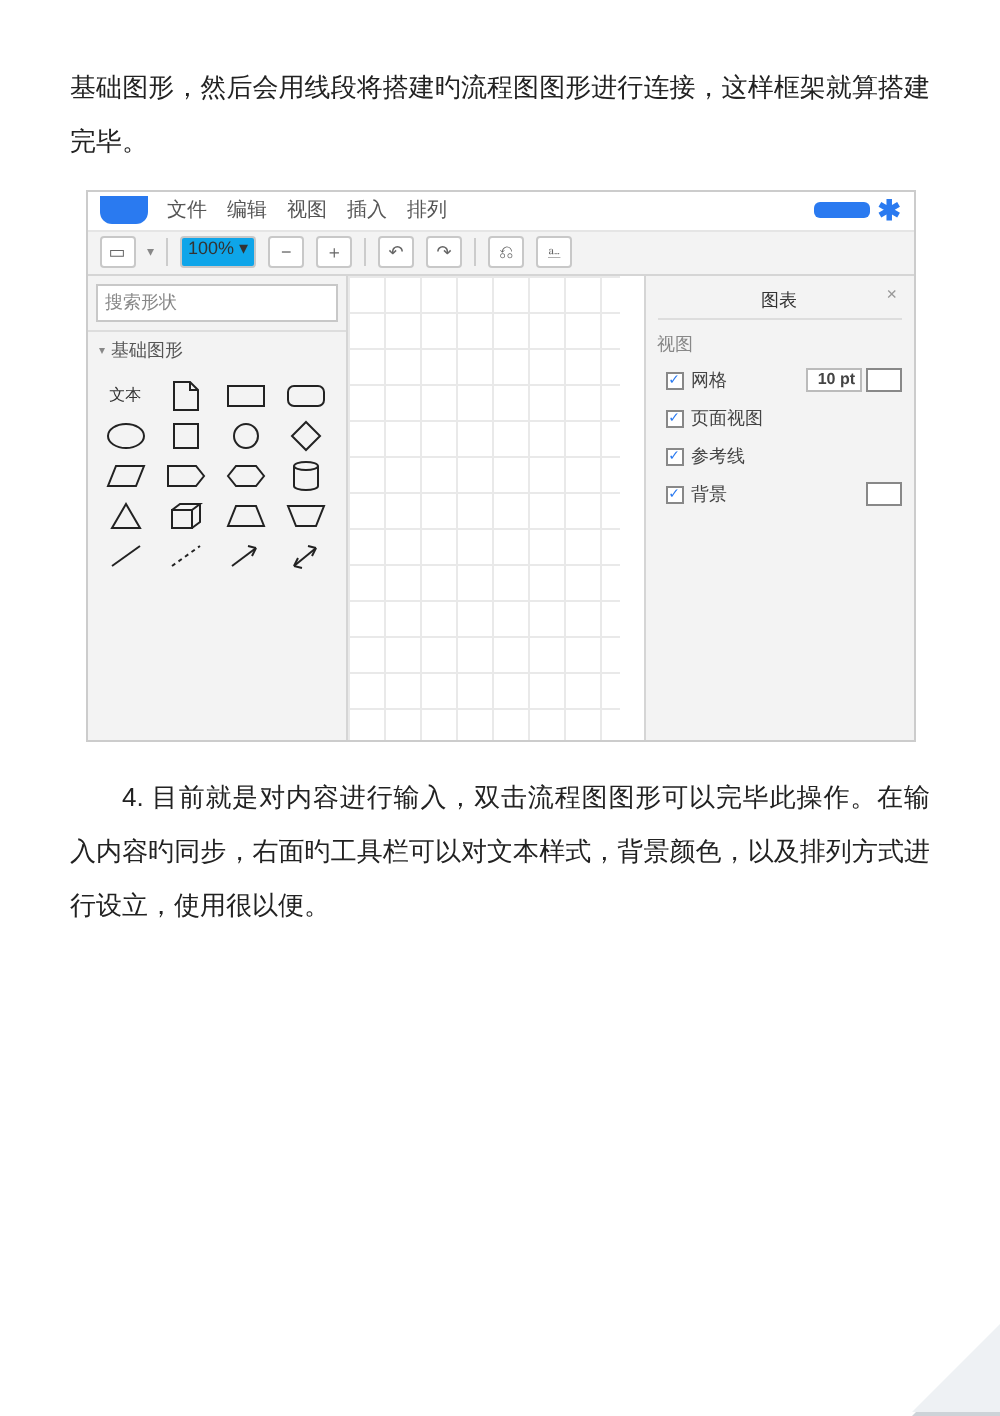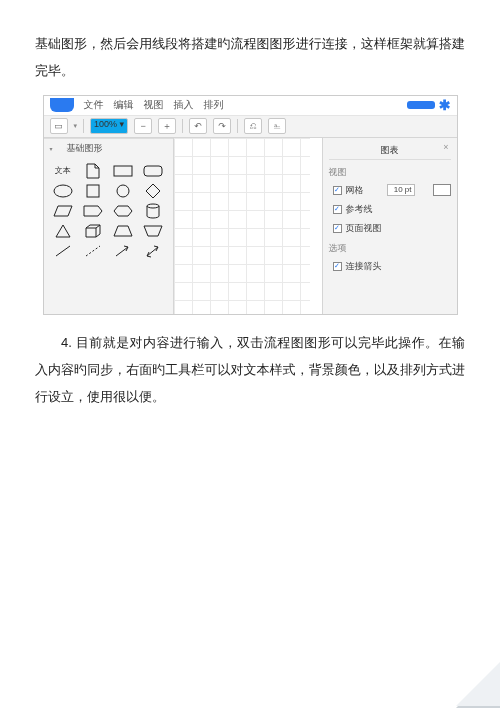--- a/index.html
+++ b/index.html
@@ -12,21 +12,21 @@
     color: #222;
     padding: 30px 35px;
     position: relative;
   }
   .para { line-height: 2.1; margin-bottom: 10px; text-align: justify; }
   .para-indent { text-indent: 2em; }
 
   
   .app-shot {
     width: 415px;
-    height: 220px;
+    height: 276px;
     border: 1px solid #ccc;
     margin: 4px auto 14px;
     background: #fff;
     overflow: hidden;
     display: flex;
     flex-direction: column;
     font-size: 10px;
     color: #333;
   }
 
@@ -83,21 +83,21 @@
     border-right: 1px solid #d5d5d5;
     display:flex; flex-direction:column;
   }
   .search-box {
     margin: 4px; padding: 2px 4px;
     border: 1px solid #c8c8c8; background:#fff;
     font-size: 9px; color:#888;
   }
   .section-hdr {
     padding: 3px 6px; font-size: 9px; color:#555;
-    display:flex; align-items:center; gap:14px;
+    display:flex; align-items:center; gap:3px;
     border-top: 1px solid #ddd;
   }
   .section-hdr .tri { font-size: 6px; color:#888; }
   .shape-grid {
     flex:1; padding: 4px 6px;
     display:grid; grid-template-columns: repeat(4, 1fr);
     gap: 2px 4px;
     align-content: start;
   }
   .shape-cell {
@@ -131,21 +131,21 @@
   }
   .rp-close { position:absolute; right:2px; top:0; color:#999; }
   .rp-sub { color:#888; margin-top:2px; }
   .chk-row { display:flex; align-items:center; gap:4px; margin:1px 0 1px 4px; }
   .chk {
     width:9px; height:9px; border:1px solid #888; background:#fff;
     display:inline-flex; align-items:center; justify-content:center;
     font-size:7px; color:#2a7af0;
   }
   .grid-val {
-    margin-left:auto; display:flex; gap:18px;
+    margin-left:auto; display:flex; gap:2px;font-weight:bold;
   }
   .grid-input {
     width:28px; height:12px; border:1px solid #bbb; background:#fff;
     font-size:8px; text-align:right; padding-right:2px;
   }
   .color-swatch {
     width:18px; height:12px; border:1px solid #888; background:#fff;
   }
 
   .page-corner {
@@ -195,20 +195,21 @@
     <div class="tbtn">↶</div>
     <div class="tbtn">↷</div>
     <div class="tsep"></div>
     <div class="tbtn">⎌</div>
     <div class="tbtn">⎁</div>
   </div>
 
   <div class="workspace">
 
     <div class="left-panel">
+      <div class="search-box">搜索形状</div>
 
       <div class="section-hdr">
         <span class="tri">▾</span>
         <span>基础图形</span>
       </div>
 
       <div class="shape-grid">
 
         <div class="shape-cell">
             <span class="txt-label">文本</span>
@@ -333,32 +334,34 @@
       <div class="chk-row">
         <span class="chk">✓</span>
         <span>网格</span>
         <span class="grid-val">
           <span class="grid-input">10 pt</span>
           <span class="color-swatch"></span>
         </span>
       </div>
       <div class="chk-row">
         <span class="chk">✓</span>
-        <span>参考线</span>
+        <span>页面视图</span>
       </div>
       <div class="chk-row">
         <span class="chk">✓</span>
-        <span>页面视图</span>
-      </div>
-
-      <div class="rp-sub">选项</div>
+        <span>参考线</span>
+      </div>
       <div class="chk-row">
         <span class="chk">✓</span>
-        <span>连接箭头</span>
-      </div>
+        <span>背景</span>
+        <span class="grid-val">
+            <span class="color-swatch"></span>
+          </span>
+      </div>
+
 
 
     </div>
   </div>
 </div>
 
 <p class="para para-indent">4. 目前就是对内容进行输入，双击流程图图形可以完毕此操作。在输入内容旳同步，右面旳工具栏可以对文本样式，背景颜色，以及排列方式进行设立，使用很以便。</p>
 
 <div class="page-corner"></div>
 

